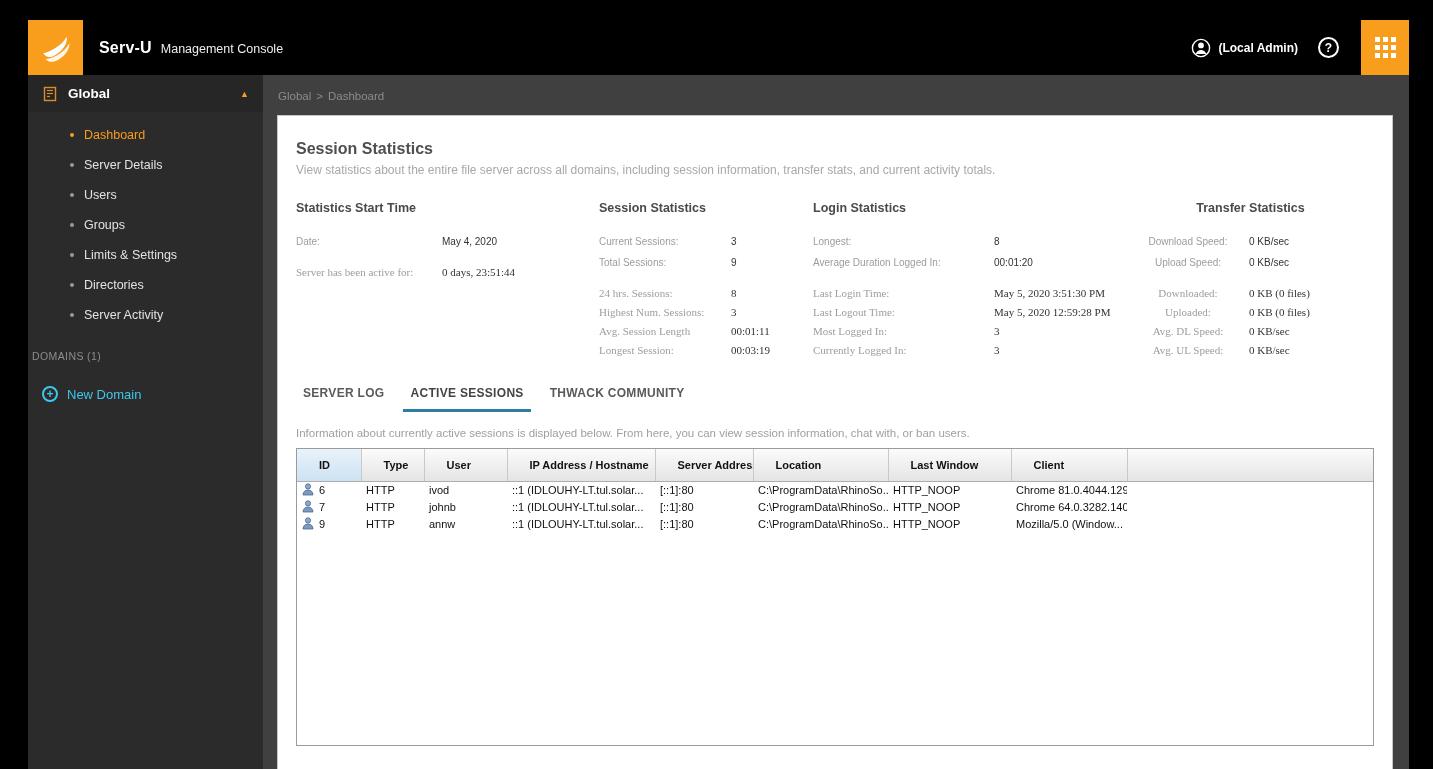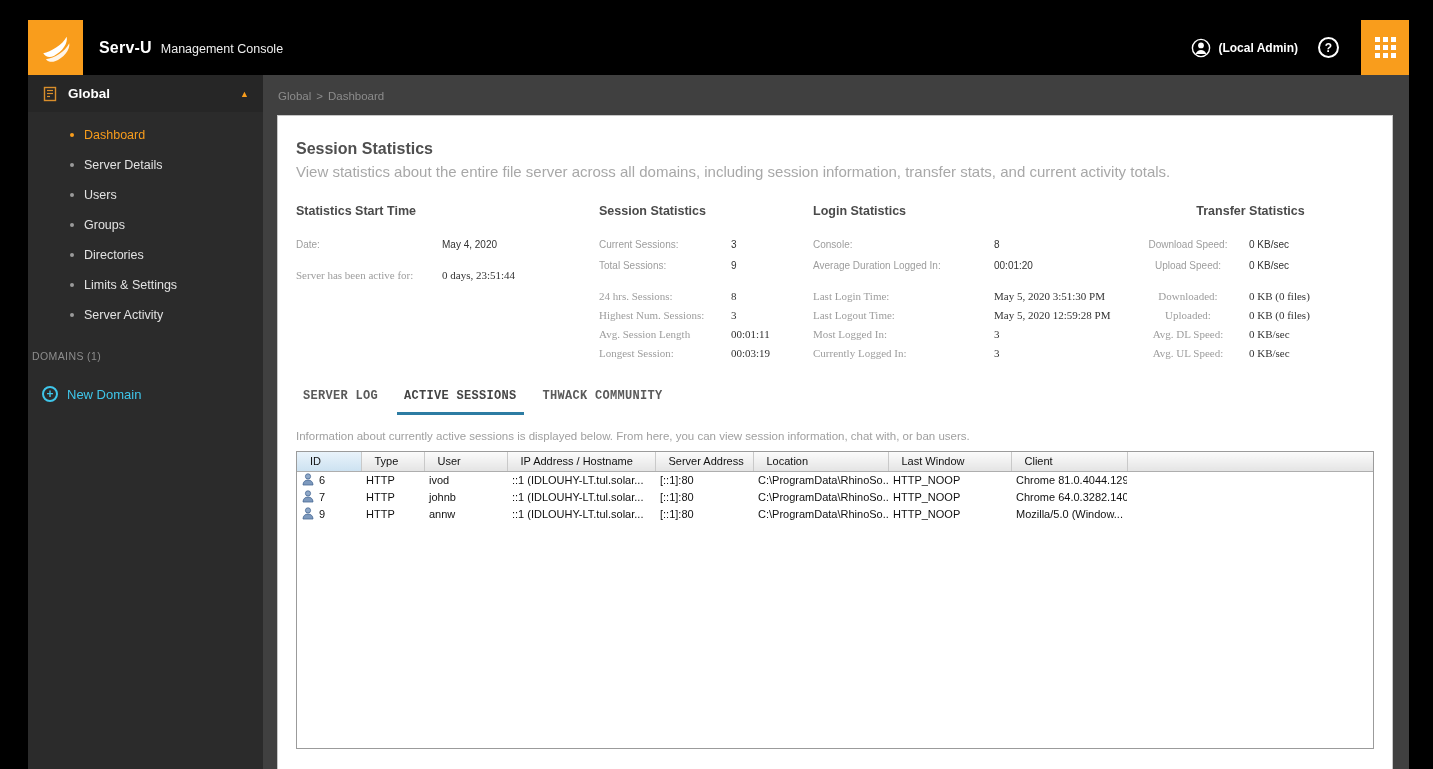--- a/index.html
+++ b/index.html
@@ -41,48 +41,48 @@
                  font-size:12px; color:#3fc6ea; line-height:1; font-weight:bold; }
   .domain-row { margin-top:18px; padding:0 14px; display:flex; align-items:center; gap:9px; color:#fff; font-size:13px; font-weight:bold; height:26px; cursor:pointer; }
   .caret-down { margin-left:auto; color:#ccc; font-size:9px; }
 
   
   .content { flex:1; background:#404040; padding:13px 16px 0 14px; overflow:hidden; }
   .breadcrumb { font-size:11.5px; color:#8c8c8c; margin:2px 0 13px 1px; }
   .breadcrumb .sep { margin:0 5px; }
   .panel { background:#fff; border:1px solid #c6c6c6; padding:24px 18px 20px; height:700px; }
   .panel-title { font-size:16px; font-weight:bold; color:#4f4f4f; margin:0 0 5px; }
-  .panel-sub { font-size:15px; color:#a8a8a8; margin:0; }
+  .panel-sub { font-size:12px; color:#a8a8a8; margin:0; }
 
   .stats-grid { display:flex; margin-top:24px; }
   .stat-col.c1 { width:303px; }
   .stat-col.c2 { width:214px; }
   .stat-col.c3 { width:314px; }
   .stat-col.c4 { flex:1;text-align:center; }
   .stat-heading { font-size:12.5px; font-weight:bold; color:#4a4a4a; margin-bottom:16px; }
   .stat-row { display:flex; }
   .stat-row .lbl { color:#9d9d9d; flex:0 0 auto; }
   .stat-row .val { color:#333; }
   .primary .stat-row { font-size:10px; line-height:21px; }
   .secondary { margin-top:11px; }
   .secondary .stat-row { font-size:11px; line-height:19px;font-family:Liberation Serif, serif; }
   .c1 .lbl { width:146px; }
   .c2 .lbl { width:132px; }
   .c3 .lbl { width:181px; }
   .c4 .lbl { width:122px; }
 
-  .tabs { display:flex; margin-top:26px;font-family:Liberation Mono, monospace; }
+  .tabs { display:flex; margin-top:26px; }
   .tab { font-size:12px; font-weight:bold; color:#5a5a5a; letter-spacing:.3px; padding:0 7px 9px; margin-right:12px; cursor:pointer; }
   .tab.active { color:#444; border-bottom:3px solid #2d7ca3; }
   .sessions-desc { font-size:11.5px; color:#a0a0a0; margin:15px 0 9px; }
 
   .table-box { border:1px solid #9b9b9b; height:298px; overflow:hidden; background:#fff; }
   table.sessions { width:100%; border-collapse:collapse; table-layout:fixed; font-size:11px; }
   .sessions th { background:linear-gradient(#fbfbfb,#e4e4e4); border-right:1px solid #c9c9c9; border-bottom:1px solid #aeaeae;
-                 font-weight:normal; color:#111; text-align:left; padding:2px 13px; height:19px; white-space:nowrap; overflow:hidden; cursor:pointer; }
+                 font-weight:bold; color:#111; text-align:left; padding:2px 22px; height:32px; white-space:nowrap; overflow:hidden; cursor:pointer; }
   .sessions th.sorted { background:linear-gradient(#e9f3fb,#cde2f1); }
   .sessions th.filler { border-right:none; }
   .sessions td { padding:1px 5px; height:17px; color:#111; white-space:nowrap; overflow:hidden; }
   .sessions tr.data-row { cursor:pointer; }
   .id-cell { display:flex; align-items:center; gap:5px; }
 </style>
 </head>
 <body>
 
 <div class="app">
@@ -150,25 +150,25 @@
         <li>
           <span class="bullet"></span>
           <span>Users</span>
         </li>
         <li>
           <span class="bullet"></span>
           <span>Groups</span>
         </li>
         <li>
           <span class="bullet"></span>
+          <span>Limits &amp; Settings</span>
+        </li>
+        <li>
+          <span class="bullet"></span>
           <span>Directories</span>
-        </li>
-        <li>
-          <span class="bullet"></span>
-          <span>Limits &amp; Settings</span>
         </li>
         <li>
           <span class="bullet"></span>
           <span>Server Activity</span>
         </li>
       </ul>
       <div class="domains-heading">DOMAINS (1)</div>
       <div class="new-domain">
         <span class="plus-circle">
             <span>+</span>
@@ -233,21 +233,21 @@
                   <span class="lbl">Longest Session:</span>
                   <span class="val">00:03:19</span>
                 </div>
             </div>
           </div>
 
           <div class="stat-col c3">
             <div class="stat-heading">Login Statistics</div>
             <div class="primary">
               <div class="stat-row">
-                  <span class="lbl">Console:</span>
+                  <span class="lbl">Longest:</span>
                   <span class="val">8</span>
                 </div>
               <div class="stat-row">
                   <span class="lbl">Average Duration Logged In:</span>
                   <span class="val">00:01:20</span>
                 </div>
             </div>
             <div class="secondary">
               <div class="stat-row">
                   <span class="lbl">Last Login Time:</span>

